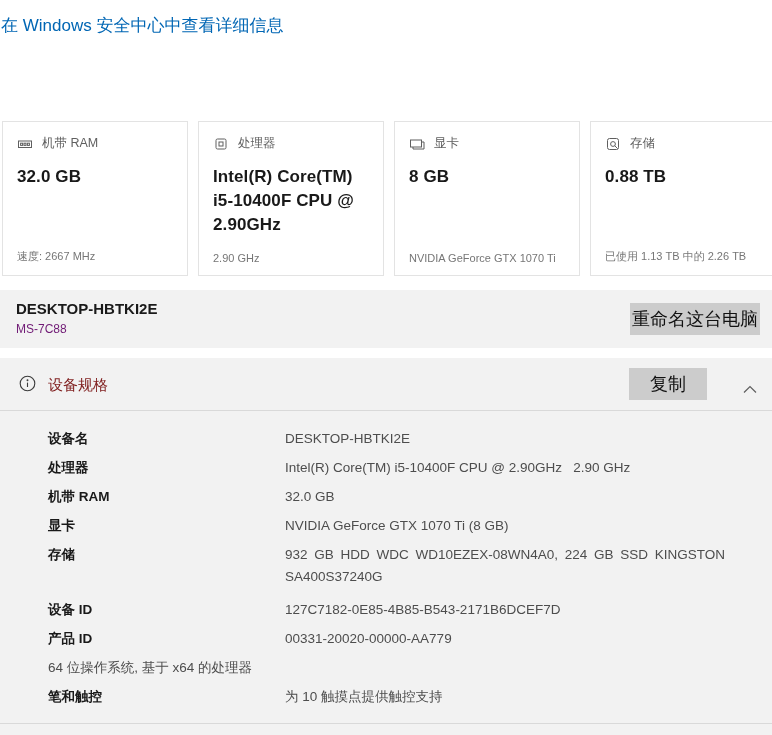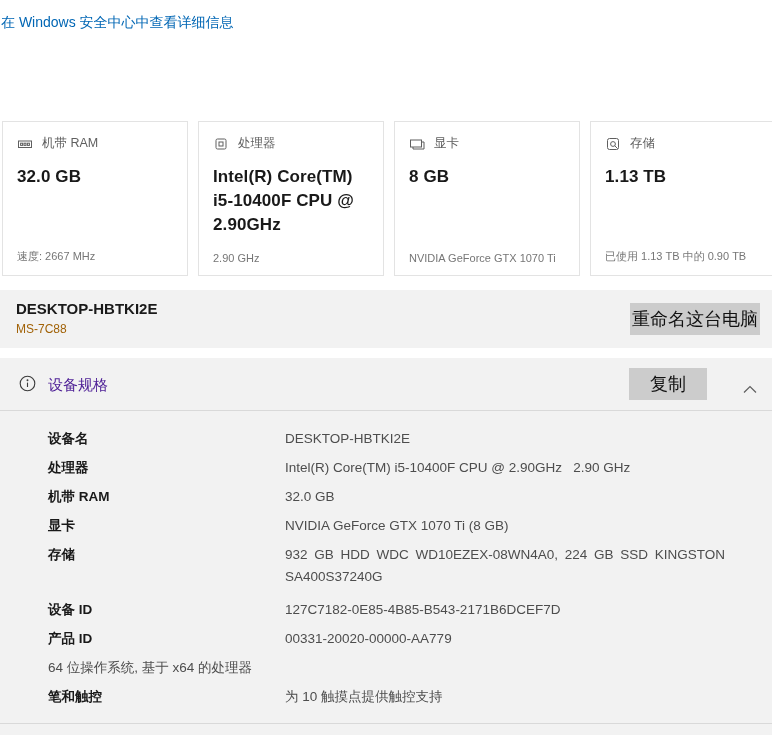--- a/index.html
+++ b/index.html
@@ -4,21 +4,21 @@
 <style>
   html,body{margin:0;padding:0;}
   body{
     width:772px;height:735px;position:relative;overflow:hidden;
     background:#ffffff;
     font-family:"Liberation Sans","DejaVu Sans",sans-serif;
     -webkit-font-smoothing:antialiased;
   }
   .security-link{
     position:absolute;left:1px;top:14px;
-    font-size:14px;color:#0066b4;text-decoration:none;cursor:pointer;
+    font-size:17px;color:#0066b4;text-decoration:none;cursor:pointer;
   }
   
   .cards{position:absolute;left:2px;top:121px;display:flex;gap:10px;}
   .card{
     width:186px;height:155px;background:#ffffff;border:1px solid #e3e3e3;
     position:relative;box-sizing:border-box;padding:13px 14px;
     flex:0 0 auto;
   }
   .card-head{display:flex;align-items:center;gap:9px;height:17px;}
   .card-title{font-size:12.5px;color:#5f5f5f;white-space:nowrap;}
@@ -28,32 +28,32 @@
   }
   .card-footer{
     position:absolute;left:14px;right:10px;bottom:11px;
     font-size:11px;color:#767676;white-space:nowrap;overflow:hidden;
   }
   .icon16 svg{display:block;}
   
   .band{position:absolute;left:0;right:0;background:#f2f2f2;}
   .band-name{top:290px;height:58px;}
   .device-name{position:absolute;left:16px;top:10px;font-size:15px;font-weight:600;color:#1a1a1a;}
-  .device-model{position:absolute;left:16px;top:32px;font-size:12px;color:#a16207;}
+  .device-model{position:absolute;left:16px;top:32px;font-size:12px;color:#701a75;}
   .btn{
     position:absolute;background:#cccccc;border:none;color:#111111;
     font-size:18px;font-family:inherit;height:32px;text-align:center;cursor:pointer;
     padding:0;
   }
   .rename-btn{right:12px;top:13px;width:130px;}
   
   .band-specs{top:358px;bottom:0;}
   .specs-header{position:relative;height:52px;border-bottom:1px solid #d9d9d9;}
   .info-icon{position:absolute;left:19px;top:17px;}
-  .specs-title{position:absolute;left:48px;top:18px;font-size:15px;color:#4c1d95;}
+  .specs-title{position:absolute;left:48px;top:18px;font-size:15px;color:#7f1d1d;}
   .copy-btn{left:629px;top:10px;width:78px;}
   .chevron{position:absolute;left:743px;top:22px;cursor:pointer;}
   .specs-rows{padding:17px 0 0 48px;}
   .spec-row{display:flex;margin-bottom:7px;}
   .spec-label{
     flex:0 0 237px;font-size:13.5px;font-weight:bold;color:#191919;
     line-height:22px;
   }
   .spec-value{
     font-size:13.5px;color:#4d4d4d;line-height:22px;white-space:pre-wrap;
@@ -118,22 +118,22 @@
     <div class="card-head">
       <span class="icon16">
         <svg width="16" height="16" viewBox="0 0 16 16" fill="none" stroke="#5f5f5f" stroke-width="1">
           <rect x="2.5" y="2.5" width="11" height="11" rx="2"></rect>
           <circle cx="8" cy="8" r="2.4"></circle>
           <path d="M9.7 9.7 L12.5 12.5"></path>
         </svg>
       </span>
       <span class="card-title">存储</span>
     </div>
-    <div class="card-value">1.13 TB</div>
-    <div class="card-footer">已使用 1.13 TB 中的 0.90 TB</div>
+    <div class="card-value">0.88 TB</div>
+    <div class="card-footer">已使用 1.13 TB 中的 2.26 TB</div>
   </div>
 
 </div>
 
 <div class="band band-name">
   <div class="device-name">DESKTOP-HBTKI2E</div>
   <div class="device-model">MS-7C88</div>
   <button class="btn rename-btn">重命名这台电脑</button>
 </div>
 

